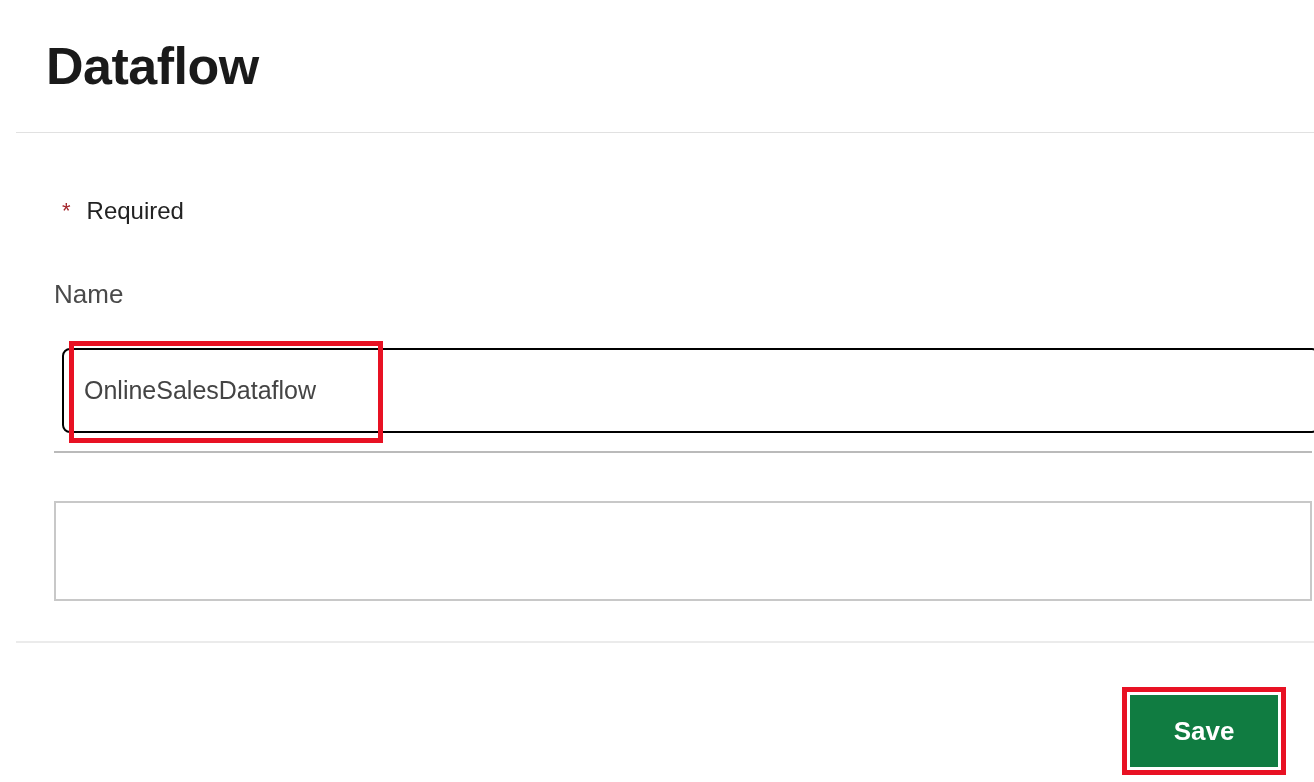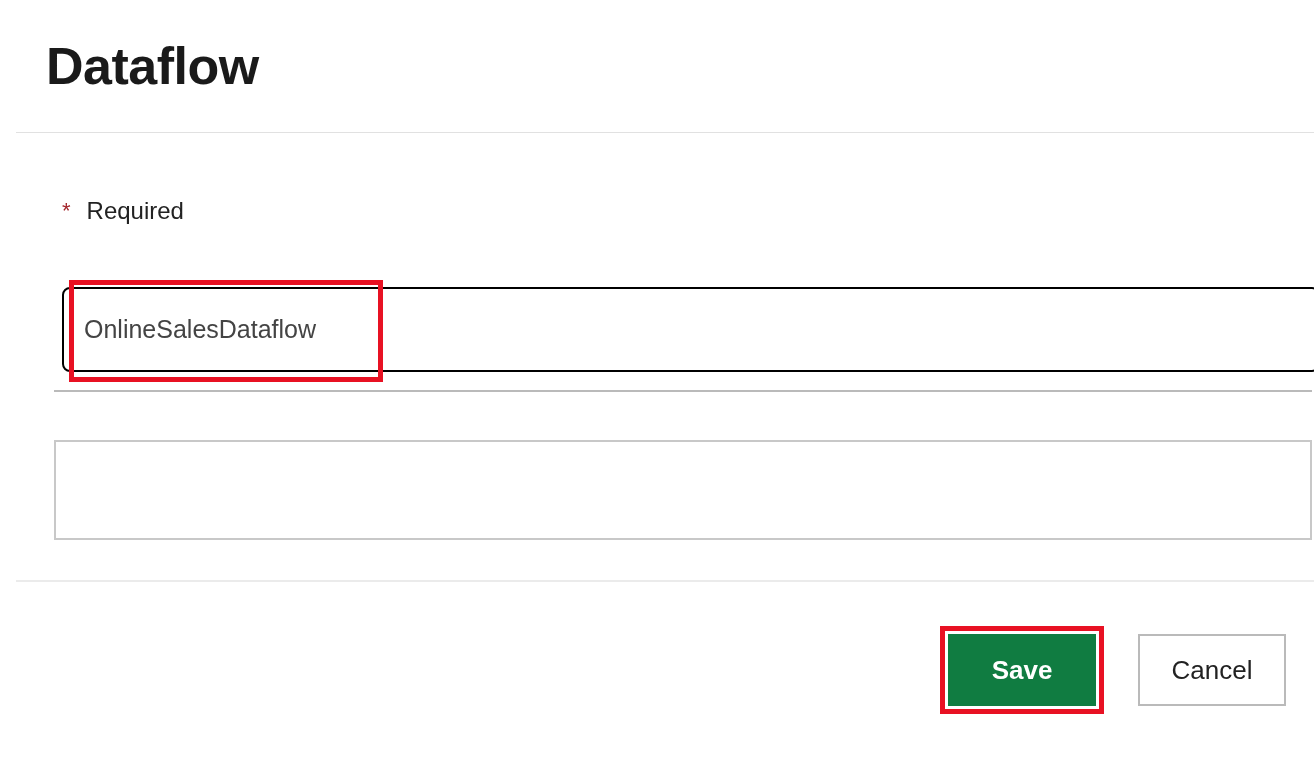--- a/index.html
+++ b/index.html
@@ -135,34 +135,34 @@
 
 <hr class="divider">
 
 <div class="content">
 
   <div class="required-row">
     <span class="required-asterisk">*</span>
     <span>Required</span>
   </div>
 
+  <div class="field-label">Name</div>
 
   <div class="name-input-wrap">
     <input type="text" class="name-input" value="OnlineSalesDataflow" style="">
     <div class="highlight-name"></div>
   </div>
 
   <div class="underline"></div>
 
 
   <textarea class="desc-input" style=""></textarea>
 
 </div>
 
 <hr class="footer-divider">
 
 <div class="footer">
   <div class="save-wrap">
     <button class="btn btn-primary">Save</button>
     <div class="highlight-save"></div>
   </div>
-  <button class="btn btn-secondary">Cancel</button>
 </div>
 
 </body></html>

